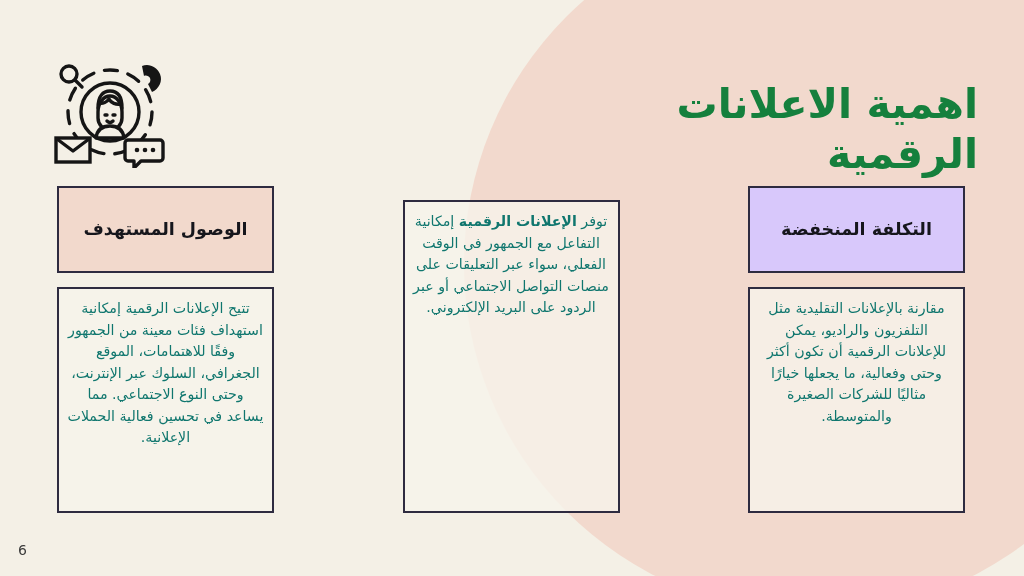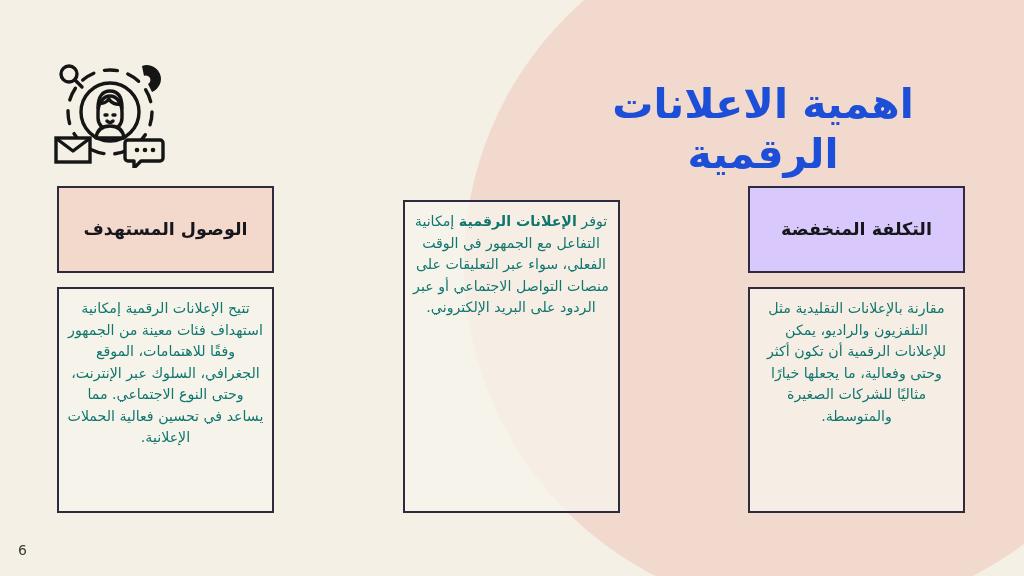--- a/index.html
+++ b/index.html
@@ -35,22 +35,22 @@
     right: -140px;
     top: -86px;
   }
 
   
   #title {
     position: absolute;
     right: 46px;
     top: 52px;
     width: 430px;
-    text-align: center;
-    color: #1d4ed8;
+    text-align: right;
+    color: #15803d;
     font-size: 41px;
     line-height: 1.22;
     font-weight: bold;
     letter-spacing: 0px;
     z-index: 5;
   }
 
   
   #brand-icon {
     position: absolute;

